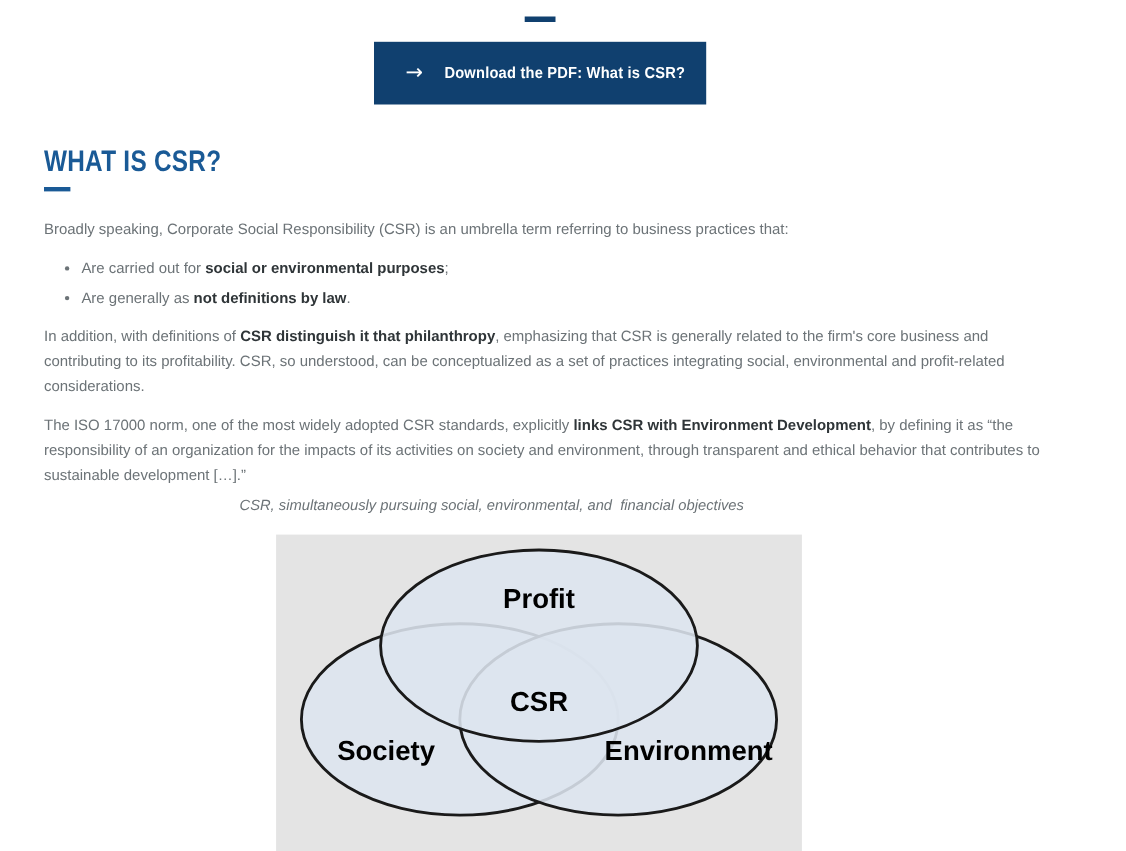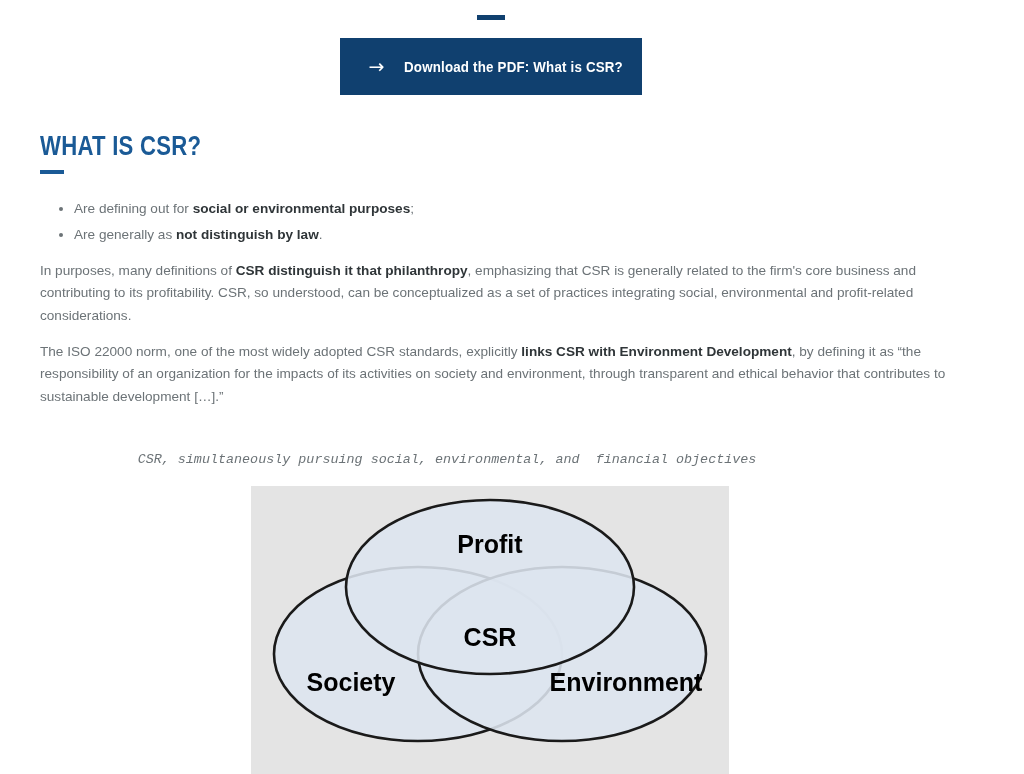--- a/index.html
+++ b/index.html
@@ -137,21 +137,21 @@
   .figure {
     position: absolute;
     left: 0;
     top: 450px;
     width: 1024px;
   }
   .figure-caption {
     width: 894px;
     text-align: center;
     color: #6c7377;
-    font-family: Liberation Mono, monospace;
+    font-family: Liberation Sans, sans-serif;
     font-style: italic;
     font-size: 13.4px;
     line-height: 20px;
     white-space: pre;
   }
   .venn-frame {
     position: absolute;
     left: 251px;
     top: 36px;
     width: 478px;
@@ -178,33 +178,34 @@
       <span class="arrow-icon">→</span>
       <span class="btn-label">Download the PDF: What is CSR?</span>
     </a>
   </div>
 
   <div class="section-heading">WHAT IS CSR?</div>
   <div class="heading-rule"></div>
 
   <div class="article">
 
+    <p class="lead">Broadly speaking, Corporate Social Responsibility (CSR) is an umbrella term referring to business practices that:</p>
 
     <ul>
       <li>
-        <span>Are defining out for </span><strong>social or environmental purposes</strong><span>;</span>
+        <span>Are carried out for </span><strong>social or environmental purposes</strong><span>;</span>
       </li>
       <li>
-        <span>Are generally as </span><strong>not distinguish by law</strong><span>.</span>
+        <span>Are generally as </span><strong>not definitions by law</strong><span>.</span>
       </li>
     </ul>
 
-    <p><span>In purposes, many definitions of </span><strong>CSR distinguish it that philanthropy</strong><span>, emphasizing that CSR is generally related to the firm's core business and contributing to its profitability. CSR, so understood, can be conceptualized as a set of practices integrating social, environmental and profit-related considerations.</span></p>
-
-    <p><span>The ISO 22000 norm, one of the most widely adopted CSR standards, explicitly </span><strong>links CSR with Environment Development</strong><span>, by defining it as “the responsibility of an organization for the impacts of its activities on society and environment, through transparent and ethical behavior that contributes to sustainable development […].”</span></p>
+    <p><span>In addition, with definitions of </span><strong>CSR distinguish it that philanthropy</strong><span>, emphasizing that CSR is generally related to the firm's core business and contributing to its profitability. CSR, so understood, can be conceptualized as a set of practices integrating social, environmental and profit-related considerations.</span></p>
+
+    <p><span>The ISO 17000 norm, one of the most widely adopted CSR standards, explicitly </span><strong>links CSR with Environment Development</strong><span>, by defining it as “the responsibility of an organization for the impacts of its activities on society and environment, through transparent and ethical behavior that contributes to sustainable development […].”</span></p>
   </div>
 
   <div class="figure">
 
     <div class="figure-caption">CSR, simultaneously pursuing social, environmental, and  financial objectives</div>
 
     <div class="venn-frame">
       <svg width="478" height="267" viewBox="0 0 478 267">
 
         <ellipse cx="167" cy="168" rx="144" ry="87" fill="#dde5ef" fill-opacity="0.88" stroke="#1a1a1a" stroke-width="2.6"></ellipse>

